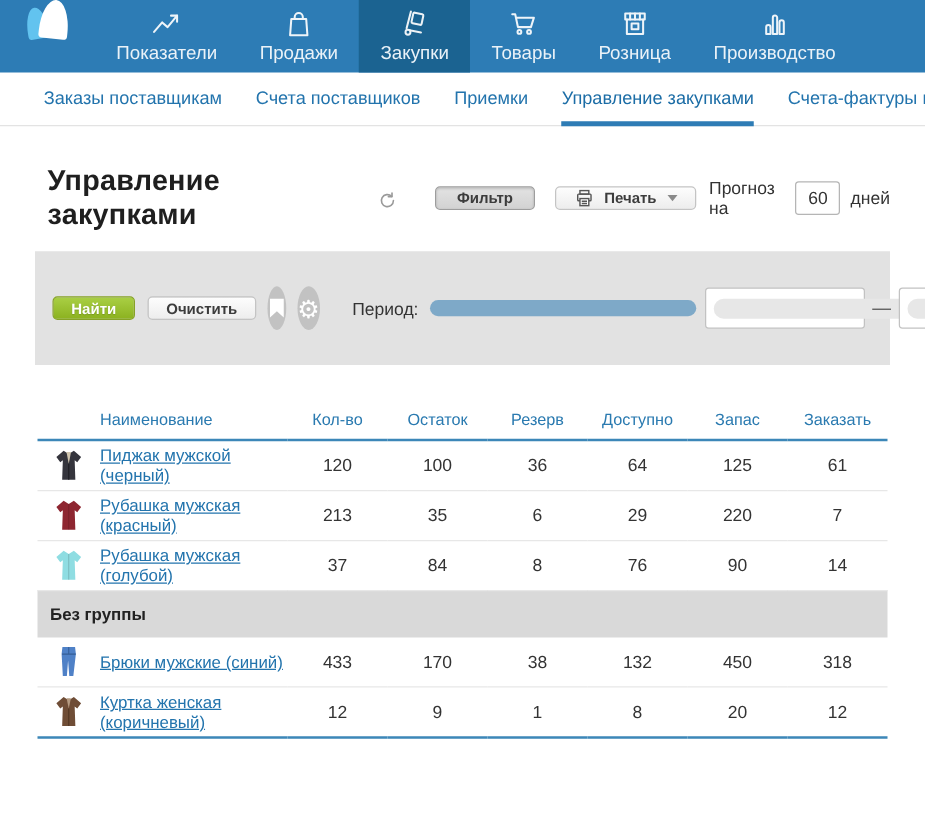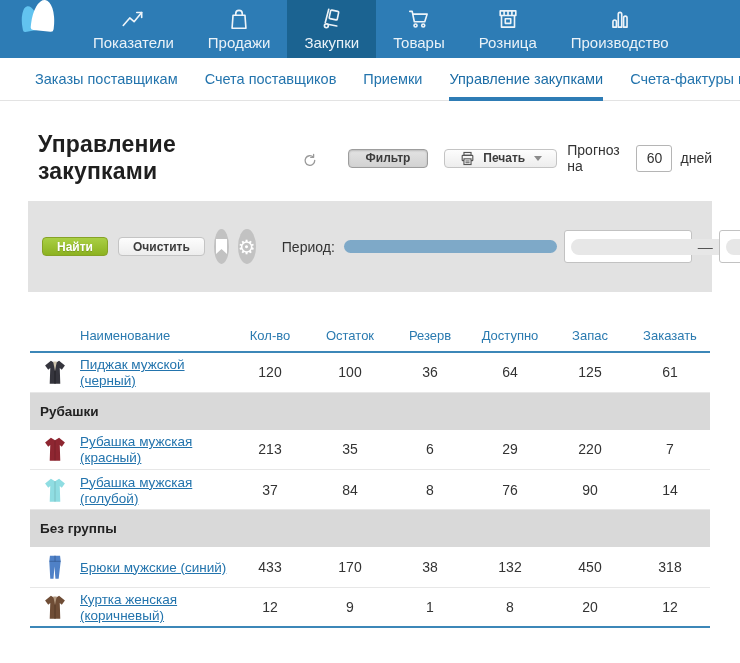--- a/index.html
+++ b/index.html
@@ -266,23 +266,20 @@
                 <path d="M12 12 V24" stroke="#1c1c22" stroke-width="0.8"></path>
               </svg></span></td>
           <td class="name-cell"><a>Пиджак мужской (черный)</a></td>
           <td class="num">120</td>
           <td class="num">100</td>
           <td class="num">36</td>
           <td class="num">64</td>
           <td class="num">125</td>
           <td class="num">61</td>
         </tr>
-        <tr class="group-row">
-          <td colspan="8">Рубашки</td>
-        </tr>
         <tr class="item-row">
           <td class="thumb-cell"><span class="thumb"><svg viewBox="0 0 24 26">
                 <path d="M8.2 2.5 L12 4.8 L15.8 2.5 L21.2 7 L18.3 11 L16.4 9.4 L16.9 24 H7.1 L7.6 9.4 L5.7 11 L2.8 7 Z" fill="#8e2631"></path>
                 <path d="M12 4.8 V24" stroke="rgba(0,0,0,.18)" stroke-width="0.7"></path>
               </svg></span></td>
           <td class="name-cell"><a>Рубашка мужская (красный)</a></td>
           <td class="num">213</td>
           <td class="num">35</td>
           <td class="num">6</td>
           <td class="num">29</td>

